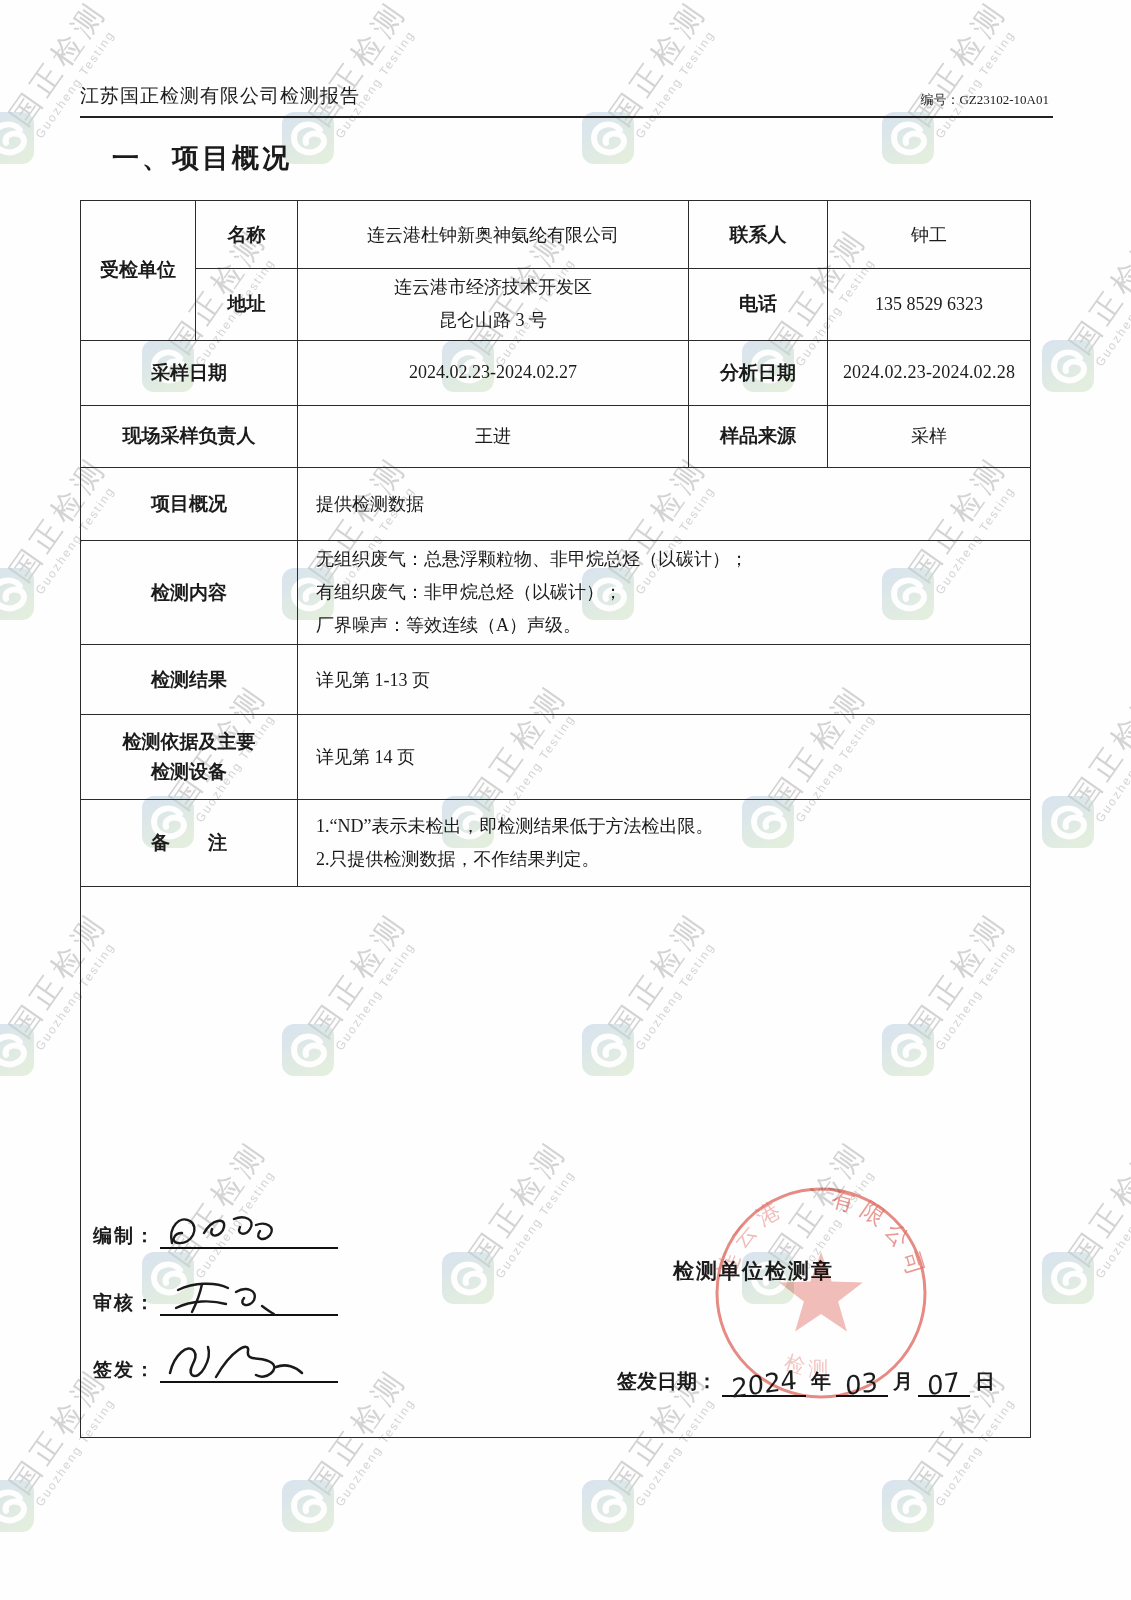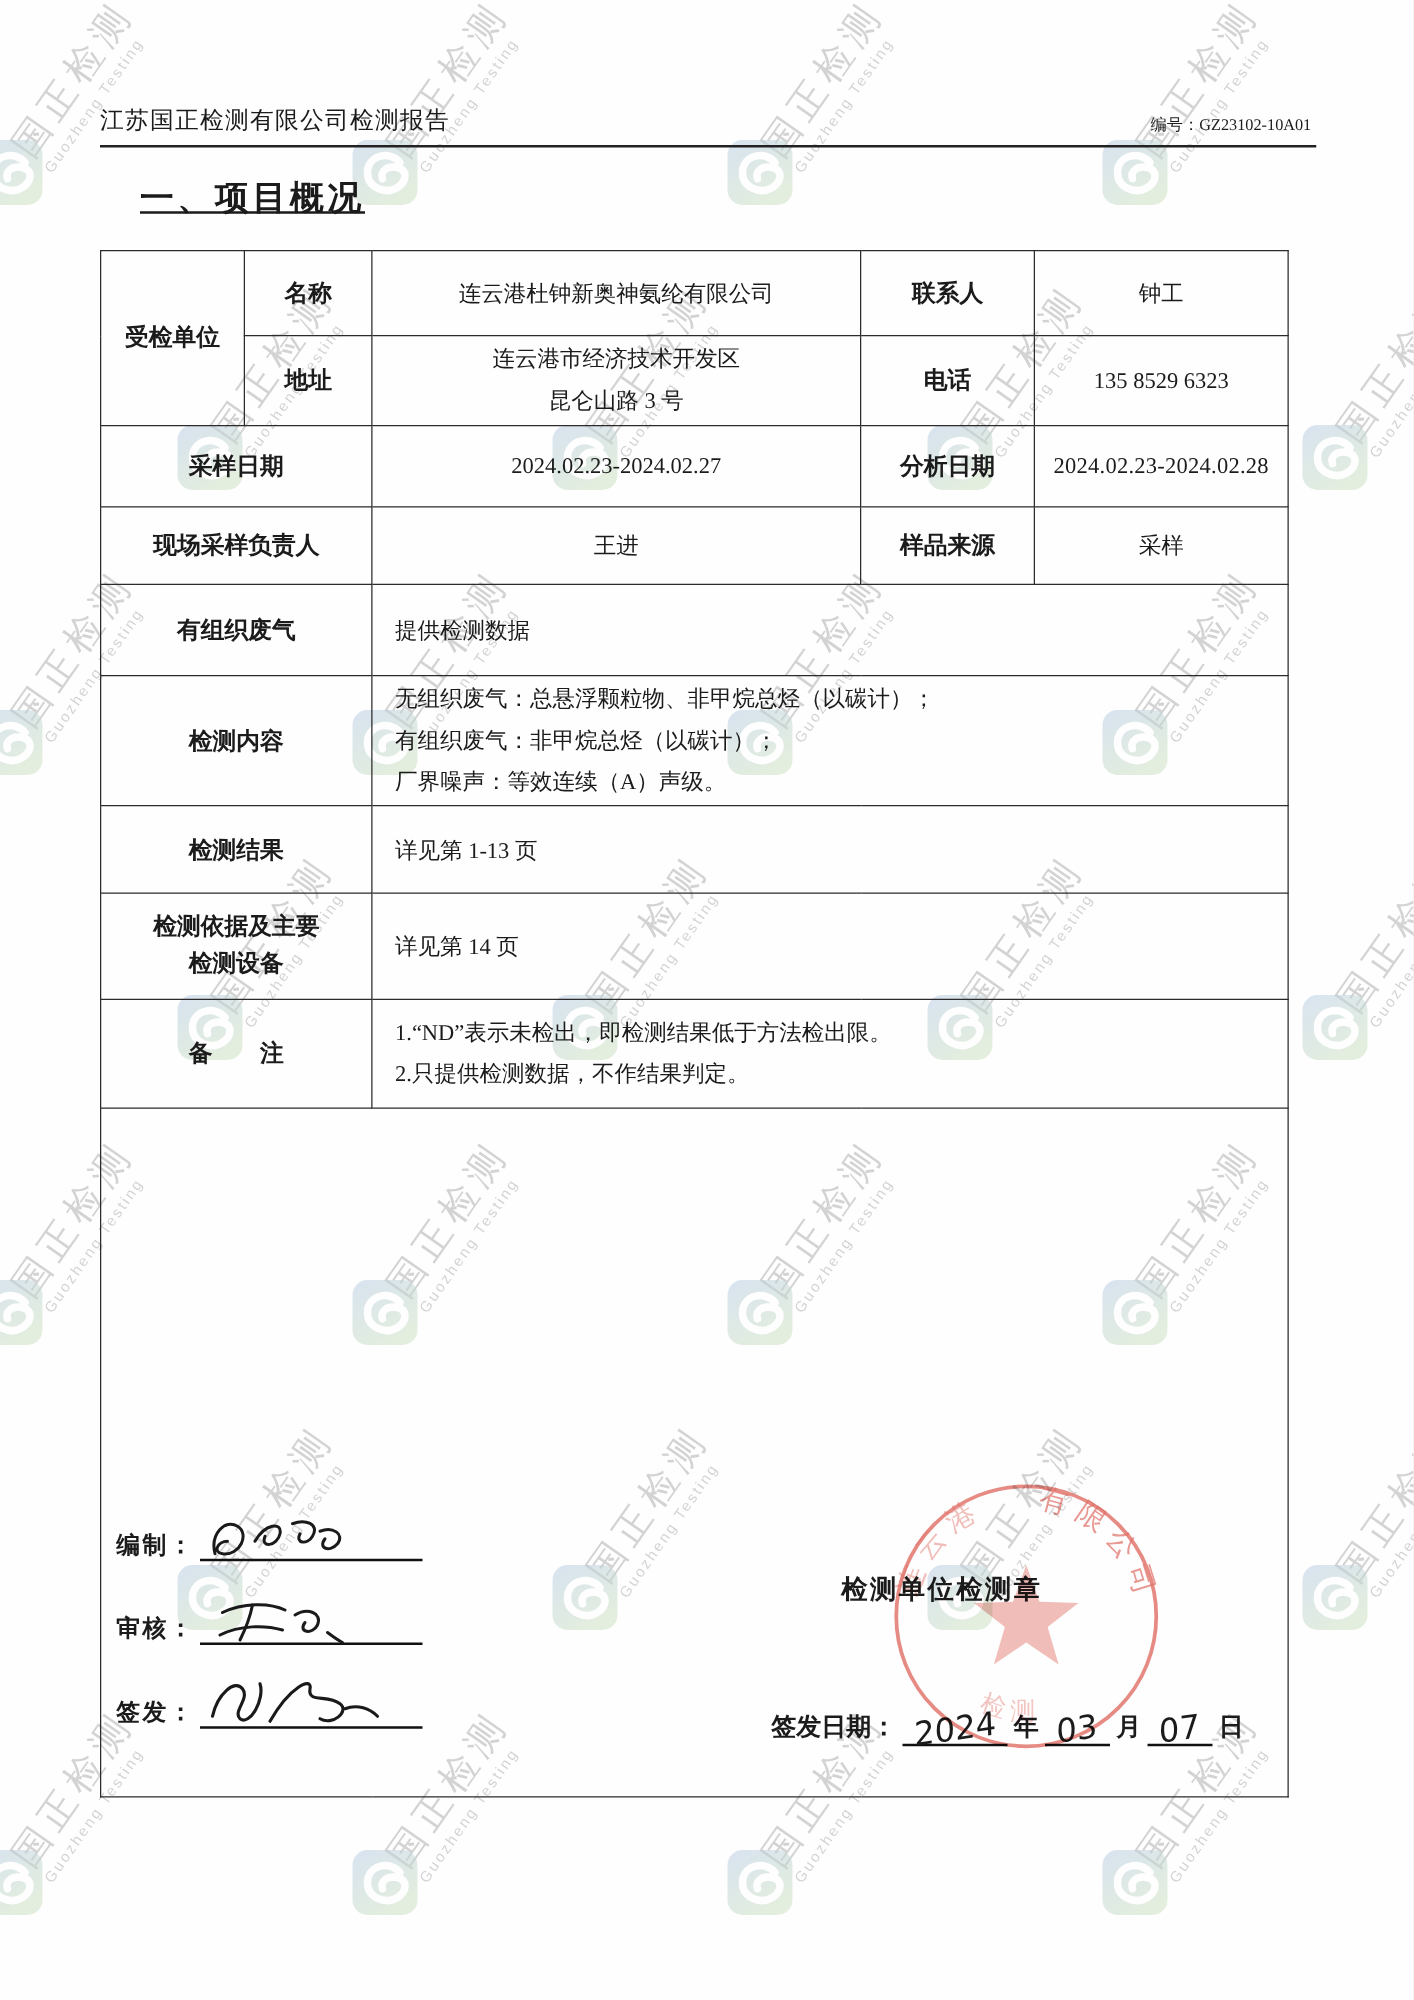--- a/index.html
+++ b/index.html
@@ -20,21 +20,21 @@
   .wm-en{font-family:"Liberation Sans",sans-serif;font-size:12px;letter-spacing:2px;color:var(--wm-text,#a9a9a9);margin-top:-2px;}
   .wm-logo{position:absolute;left:0;top:150px;opacity:.55;}
   
   .hdr{position:absolute;top:83px;left:80px;right:82px;z-index:2;
        display:flex;justify-content:space-between;align-items:flex-end;}
   .hdr-title{font-size:19px;letter-spacing:1px;}
   .hdr-no{font-size:13px;}
   .hdr-rule{position:absolute;top:116px;left:80px;right:78px;border-top:2px solid #222;z-index:2;}
   .sec-title{position:absolute;top:140px;left:112px;z-index:2;
     font-family:"Liberation Sans","DejaVu Sans",sans-serif;
-    font-weight:700;font-size:27px;letter-spacing:3px;text-decoration:underline;}
+    font-weight:700;font-size:27px;letter-spacing:3px;}
   
   table.ovw{position:absolute;top:200px;left:80px;width:950px;z-index:2;
     border-collapse:collapse;table-layout:fixed;background:transparent;}
   table.ovw td{border:1.6px solid #2b2b2b;text-align:center;vertical-align:middle;
     font-size:18px;padding:2px 6px;}
   table.ovw td.lbl{font-weight:700;font-size:19px;}
   table.ovw td.tl{text-align:left;padding-left:18px;}
   .pre{white-space:pre-line;line-height:1.85;}
   .dates{font-size:17px;letter-spacing:.2px;}
   
@@ -553,21 +553,21 @@
       <td class="lbl">分析日期</td>
       <td class="dates">2024.02.23-2024.02.28</td>
     </tr>
     <tr style="height:62px">
       <td class="lbl" colspan="2">现场采样负责人</td>
       <td>王进</td>
       <td class="lbl">样品来源</td>
       <td>采样</td>
     </tr>
     <tr style="height:73px">
-      <td class="lbl" colspan="2">有组织废气</td>
+      <td class="lbl" colspan="2">项目概况</td>
       <td class="tl" colspan="3">提供检测数据</td>
     </tr>
     <tr style="height:95px">
       <td class="lbl" colspan="2">检测内容</td>
       <td class="tl pre" colspan="3">无组织废气：总悬浮颗粒物、非甲烷总烃（以碳计）；
 有组织废气：非甲烷总烃（以碳计）；
 厂界噪声：等效连续（A）声级。</td>
     </tr>
     <tr style="height:70px">
       <td class="lbl" colspan="2">检测结果</td>

